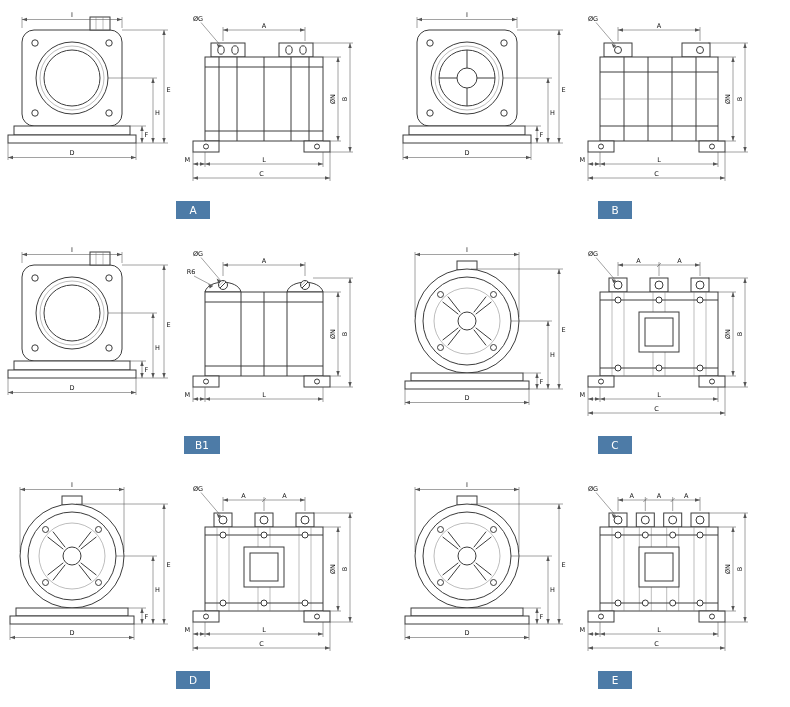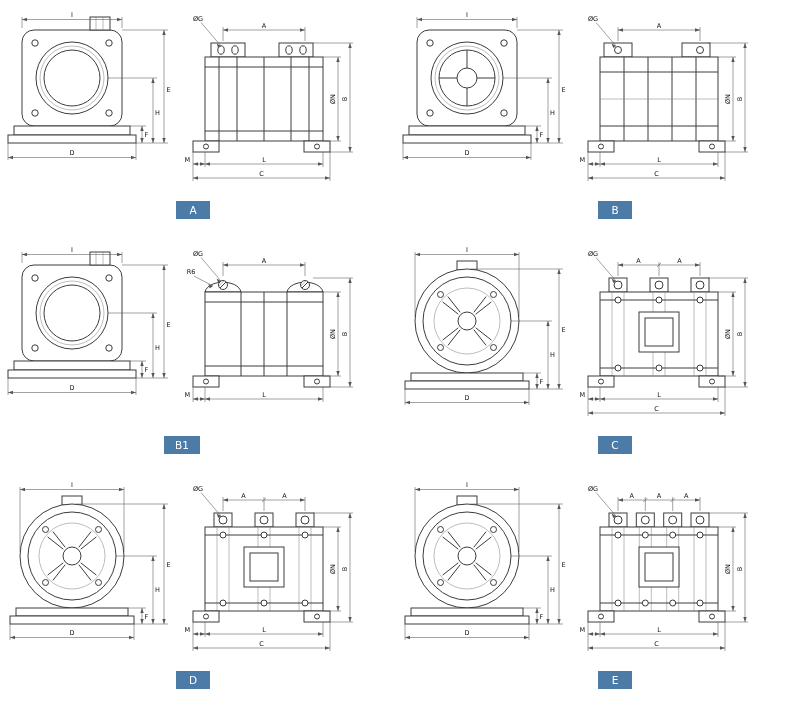--- a/index.html
+++ b/index.html
@@ -324,21 +324,21 @@
           <path class="arr" d="M205 164l5 -1.7l0 3.4z"></path>
           <path class="arr" d="M323 164l-5 -1.7l0 3.4z"></path>
           <text class="dt" x="264" y="161.5" text-anchor="middle">L</text>
           <line class="dim" x1="193" y1="164" x2="205" y2="164"></line>
           <path class="arr" d="M193 164l5 -1.7l0 3.4z"></path>
           <path class="arr" d="M205 164l-5 -1.7l0 3.4z"></path>
           <text class="dt" x="190" y="161.5" text-anchor="end">M</text>
           <line class="dim" x1="193" y1="152" x2="193" y2="167"></line>
         </g>
       </svg>
-      <div class="badge" style="left:164px">B1</div>
+      <div class="badge" style="left:184px">B1</div>
     </div>
     <div class="panel" style="left: 395px; top: 235px;">
       <svg width="395" height="237" viewBox="0 0 395 237">
         <g>
           <rect class="lnf" x="62" y="26" width="20" height="9" rx="0"></rect>
           <circle class="lnf" cx="72" cy="86" r="52"></circle>
           <circle class="ln" cx="72" cy="86" r="44"></circle>
           <circle class="tn" cx="72" cy="86" r="33"></circle>
           <circle class="lnf" cx="72" cy="86" r="9"></circle>
           <line class="ln" x1="80.7" y1="92.8" x2="96.4" y2="105.1"></line>

